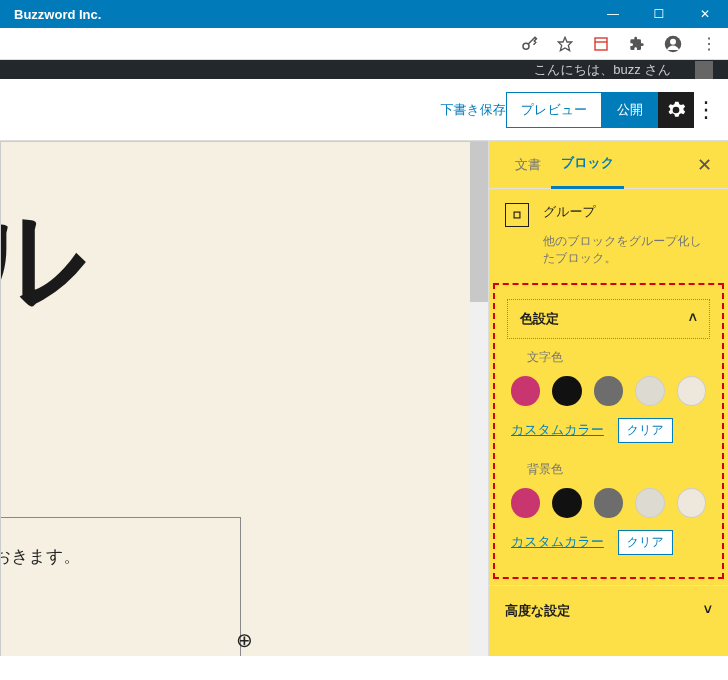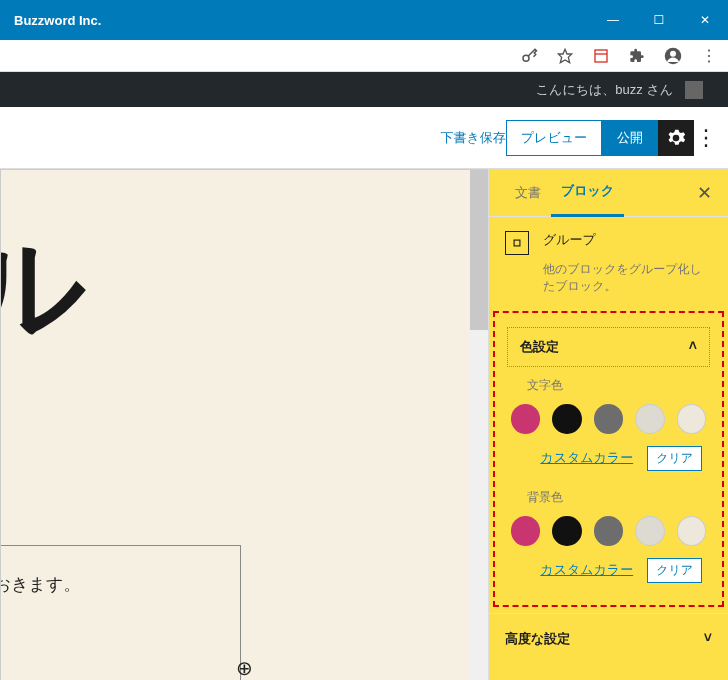--- a/index.html
+++ b/index.html
@@ -1,23 +1,23 @@
 <!DOCTYPE html>
 <html><head>
 <meta charset="utf-8">
 <style>
 *{margin:0;padding:0;box-sizing:border-box;font-family:-apple-system,BlinkMacSystemFont,"Segoe UI","Hiragino Sans","Meiryo",sans-serif}
 body{width:728px;height:680px;overflow:hidden;background:#fff}
-.titlebar{height:40px;background:#007ab8;display:flex;align-items:center;justify-content:space-between;color:#fff;padding:0 0 0 14px}
+.titlebar{height:28px;background:#007ab8;display:flex;align-items:center;justify-content:space-between;color:#fff;padding:0 0 0 14px}
 .titlebar .title{font-size:13px;font-weight:600}
 .tb-ctrls{display:flex;height:100%}
 .tb-btn{width:46px;display:flex;align-items:center;justify-content:center;font-size:12px}
 .browserbar{height:32px;background:#fff;border-bottom:1px solid #ddd;display:flex;align-items:center;justify-content:flex-end;padding:0 10px;gap:18px;color:#555}
 .browserbar .ic{width:18px;height:18px;display:flex;align-items:center;justify-content:center}
-.wpbar{height:35px;background:#23282d;color:#ccc;display:flex;align-items:center;justify-content:flex-end;padding:0 25px;font-size:13px;gap:12px}
+.wpbar{height:19px;background:#23282d;color:#ccc;display:flex;align-items:center;justify-content:flex-end;padding:0 15px;font-size:13px;gap:24px}
 .wpbar .avatar{width:18px;height:18px;background:#666}
 .editorbar{height:62px;background:#fff;border-bottom:1px solid #ddd;display:flex;align-items:center;justify-content:flex-end;padding:0 10px;gap:0}
 .draft{color:#007cba;font-size:13px}
 .btn-outline{border:1px solid #007cba;color:#007cba;background:#fff;padding:8px 14px;font-size:13px}
 .btn-primary{border:1px solid #007cba;background:#007cba;color:#fff;padding:8px 14px;font-size:13px}
 .btn-dark{background:#1e1e1e;color:#fff;width:36px;height:36px;display:flex;align-items:center;justify-content:center}
 .more{font-size:22px;width:24px;text-align:center;color:#1e1e1e}
 .main{display:flex;height:515px}
 .canvas{flex:1;background:#f5f0e1;position:relative;border-top:1px solid #ccc;border-left:1px solid #ccc;overflow:hidden}
 .canvas .scroll{position:absolute;right:0;top:0;width:18px;height:100%;background:#f0f0f0}
@@ -36,21 +36,21 @@
 .blkinfo .txt .d{font-size:12px;color:#757575;line-height:1.4}
 .highlight{border:2px dashed #d40000;margin:0 4px 6px 4px}
 .panel{padding:14px 16px 4px 16px}
 .panel-h{display:flex;justify-content:space-between;align-items:flex-start;font-weight:600;padding-bottom:12px;border-top:1px solid #e5e5e5;padding-top:14px;margin:0 -16px;padding-left:16px;padding-right:16px}
 .highlight .panel:first-child .panel-h{border-top:none;padding-top:4px;border:1px dotted #888;margin:0 -4px 10px -4px;padding:10px 12px}
 .chev{font-size:14px}
 .sub{color:#757575;font-size:12px;margin:8px 16px}
 .swatches{display:flex;gap:12px;margin:10px 0 4px 0}
 .sw{width:30px;height:30px;border-radius:50%}
 .sw.bord{border:1px solid #ccc}
-.row-r{display:flex;justify-content:flex-end;align-items:center;gap:14px;margin:12px 4px 18px 0}
+.row-r{display:flex;align-items:center;gap:14px;margin:12px 16px 18px 0}
 .link{color:#007cba;text-decoration:underline;font-size:13px}
 .clear{border:1px solid #007cba;color:#007cba;background:#fff;padding:3px 8px;font-size:12px}
 .adv{border-top:1px solid #e0e0e0;padding:16px;display:flex;justify-content:space-between;font-weight:600}
 </style>
 </head>
 <body>
 
 <div class="titlebar">
   <span class="title">Buzzword Inc.</span>
   <div class="tb-ctrls">

